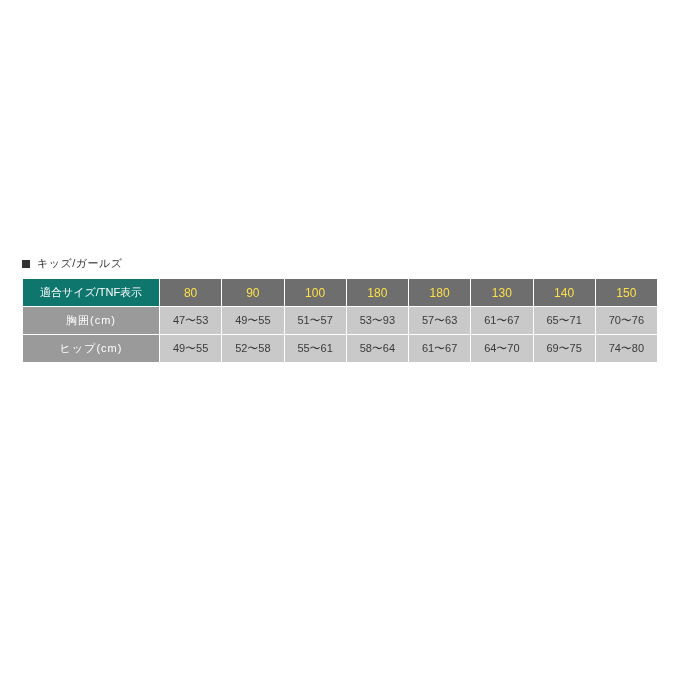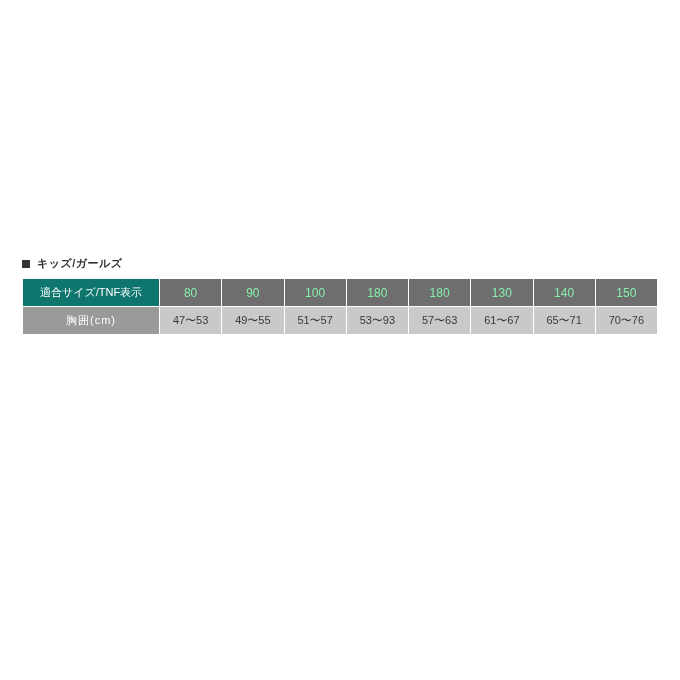--- a/index.html
+++ b/index.html
@@ -17,21 +17,21 @@
     position: relative;
     width: 680px;
     height: 680px;
     box-sizing: border-box;
   }
   .caption {
     position: absolute;
     left: 22px;
     top: 256px;
     font-size: 11px;
-    font-weight: bold;
+    font-weight: normal;
     color: #333333;
     letter-spacing: 0.5px;
     display: flex;
     align-items: center;
     gap: 7px;
   }
   .caption-marker {
     display: inline-block;
     width: 8px;
     height: 8px;
@@ -62,21 +62,21 @@
   .hdr-label {
     background: #0f766e;
     color: #ffffff;
     font-weight: bold;
     font-size: 11px;
     width: 132px;
     text-align: center;
   }
   .hdr-size {
     background: #6e6e6e;
-    color: #86efac;
+    color: #fde047;
     font-weight: bold;
     font-size: 12px;
   }
   
   .row-label {
     background: #9a9a9a;
     color: #ffffff;
     font-weight: bold;
     font-size: 11px;
     letter-spacing: 1px;
@@ -120,17 +120,28 @@
           <td class="row-label">胸囲(cm)</td>
           <td class="cell-b">47〜53</td>
           <td class="cell-b">49〜55</td>
           <td class="cell-b">51〜57</td>
           <td class="cell-b">53〜93</td>
           <td class="cell-b">57〜63</td>
           <td class="cell-b">61〜67</td>
           <td class="cell-b">65〜71</td>
           <td class="cell-b">70〜76</td>
         </tr>
+        <tr>
+          <td class="row-label">ヒップ(cm)</td>
+          <td class="cell-b">49〜55</td>
+          <td class="cell-b">52〜58</td>
+          <td class="cell-b">55〜61</td>
+          <td class="cell-b">58〜64</td>
+          <td class="cell-b">61〜67</td>
+          <td class="cell-b">64〜70</td>
+          <td class="cell-b">69〜75</td>
+          <td class="cell-b">74〜80</td>
+        </tr>
       </tbody>
     </table>
   </div>
 
 </div>
 
 </body></html>

